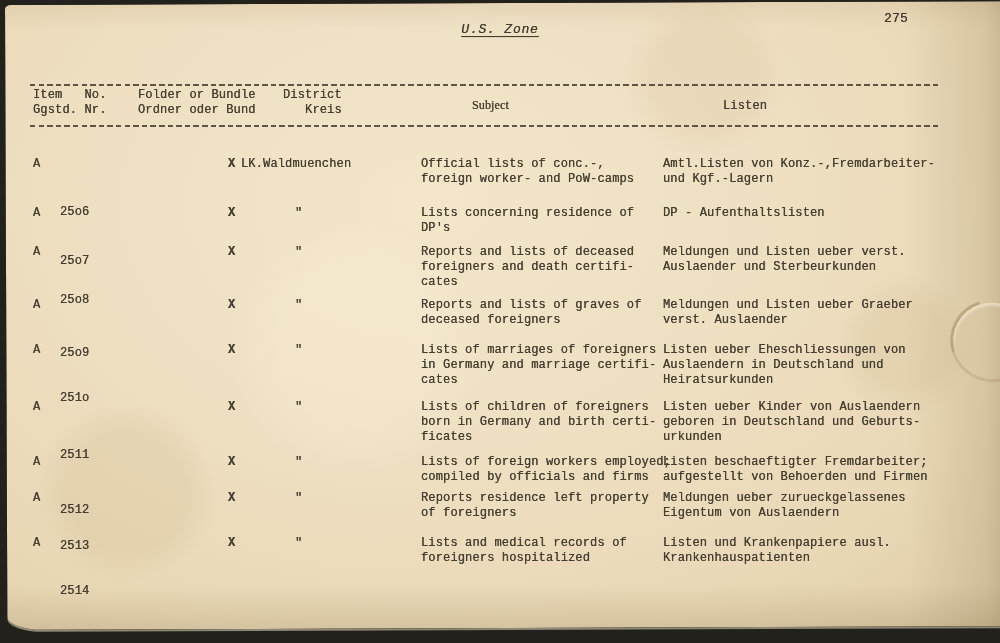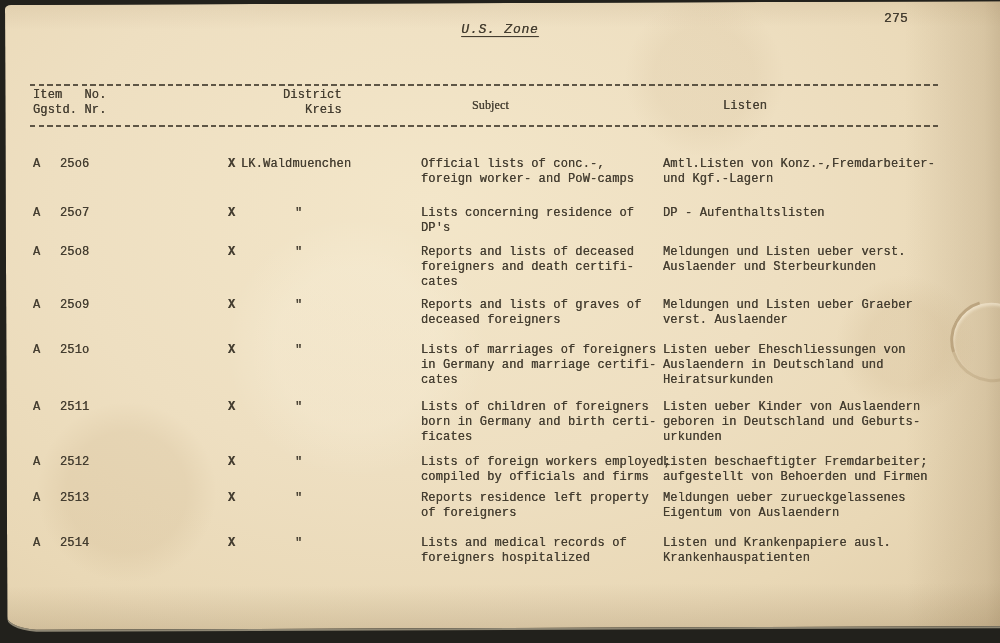--- a/index.html
+++ b/index.html
@@ -53,21 +53,21 @@
     position:absolute;left:30px;width:908px;height:2px;
     background:repeating-linear-gradient(90deg, rgba(62,55,42,0.82) 0 5.5px, rgba(62,55,42,0) 5.5px 8.6px);
   }
   .dash.d1{top:84px;} .dash.d2{top:125px;}
   .hdr{top:88px;}
   .h-item{left:33px;} .h-folder{left:138px;} .h-district{left:283px;}
   .h-subject{left:472px;top:98px;font-family:Liberation Serif, serif;} .h-betreff{left:723px;top:99px;}
   .row{position:absolute;left:0;width:1000px;height:0;}
   .row .c{position:absolute;top:0;}
   .c.letter{left:33px;}
-  .c.number{left:60px;}
+  .c.number{left:60px;margin-top:48px;}
   .c.folder{left:228px;font-weight:bold;}
   .c.district{left:295px;}
   .row-first .c.district{left:241px;}
   .c.subject{left:421px;width:258px;}
   .c.betreff{left:663px;width:292px;}
 </style>
 </head>
 <body>
 
 <div class="page">
@@ -77,20 +77,22 @@
 
   <div class="ink page-number">275</div>
 
   <div class="ink title-wrap"><span class="u">U.S. Zone</span></div>
 
   <div class="dash d1"></div>
 
   <div class="ink hdr h-item pre"><span>Item   No.</span>
 <span>Ggstd. Nr.</span></div>
 
+  <div class="ink hdr h-folder pre"><span>Folder or Bundle</span>
+<span>Ordner oder Bund</span></div>
 
   <div class="ink hdr h-district pre"><span>District</span>
 <span>Kreis</span></div>
 
   <div class="ink h-subject">Subject</div>
   <div class="ink h-betreff">Listen</div>
 
   <div class="dash d2"></div>
 
   <div class="row row-first" style="top:157px">

